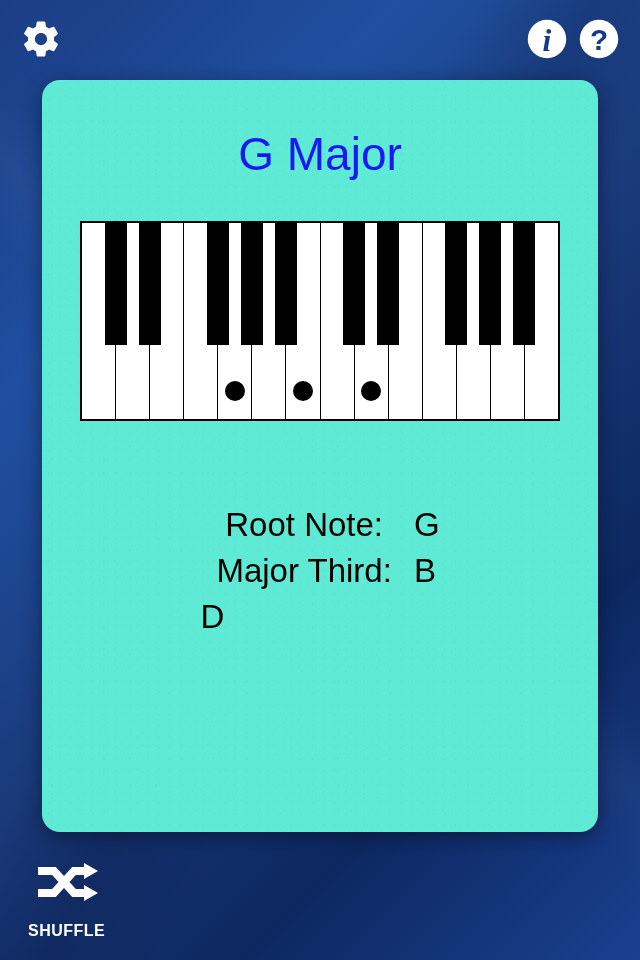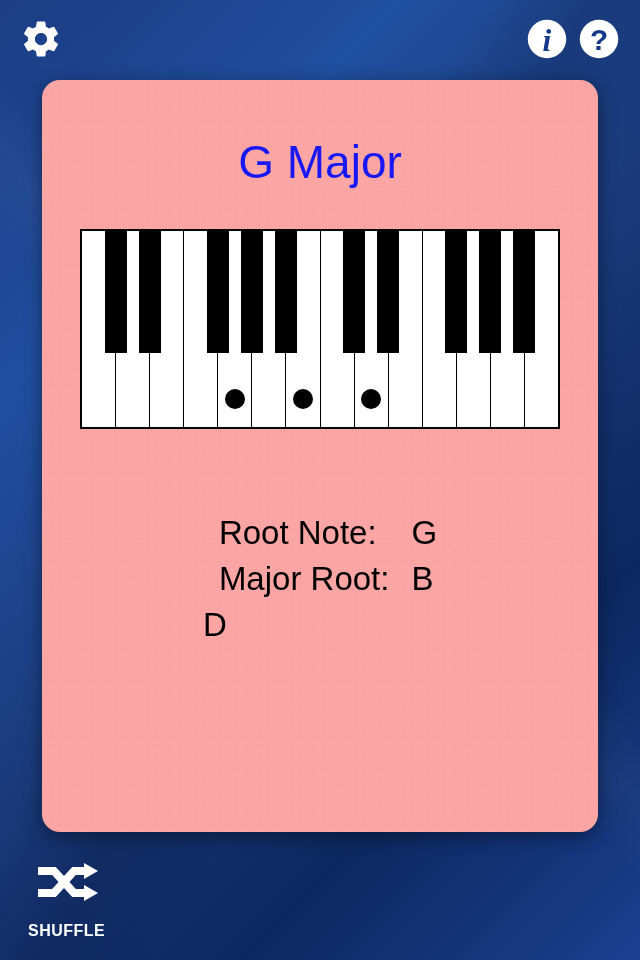--- a/index.html
+++ b/index.html
@@ -42,24 +42,24 @@
       cursor: pointer;
     }
     .icon-btn svg { width: 100%; height: 100%; }
 
     .card {
       position: absolute;
       top: 80px;
       left: 42px;
       right: 42px;
       bottom: 128px;
-      background: #fca5a5;
+      background: #5eead4;
       border-radius: 18px;
       box-shadow: 0 4px 18px rgba(0,0,0,0.4);
-      padding: 30px 20px;
+      padding: 22px 20px;
       display: flex;
       flex-direction: column;
       align-items: center;
     }
     .card::after {
       content: "";
       position: absolute;
       inset: 0;
       border-radius: 18px;
       background-image:
@@ -124,21 +124,21 @@
     .notes-grid {
       margin-top: 85px;
       display: grid;
       grid-template-columns: auto auto;
       column-gap: 22px;
       row-gap: 8px;
       font-size: 33px;
       color: #000;
       z-index: 1;
     }
-    .notes-grid .lbl { text-align: left; margin-left: 16px; }
+    .notes-grid .lbl { text-align: center; margin-left: 16px; }
     .notes-grid .val { text-align: left; }
 
     .bottombar {
       position: absolute;
       bottom: 20px;
       left: 28px;
       right: 28px;
       display: flex;
       justify-content: space-between;
       align-items: flex-end;
@@ -220,21 +220,21 @@
     </div>
 
     <div class="marker" style="left:32.14%"></div>
     <div class="marker" style="left:46.43%"></div>
     <div class="marker" style="left:60.71%"></div>
   </div>
 
   <div class="notes-grid">
     <div class="lbl">Root Note:</div>
     <div class="val">G</div>
-    <div class="lbl">Major Root:</div>
+    <div class="lbl">Major Third:</div>
     <div class="val">B</div>
     <div class="val">D</div>
   </div>
 </div>
 
 <div class="bottombar">
   <div class="bottom-btn">
     <svg viewBox="0 0 70 50">
       <g fill="none" stroke="#fff" stroke-width="8" stroke-linecap="butt">
         <path d="M6 14 L22 14 L42 36 L54 36"></path>

